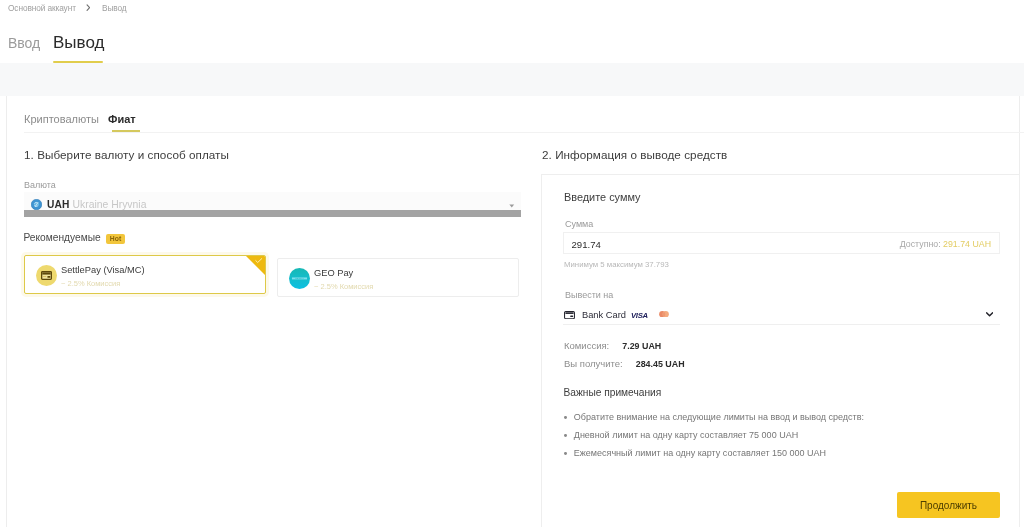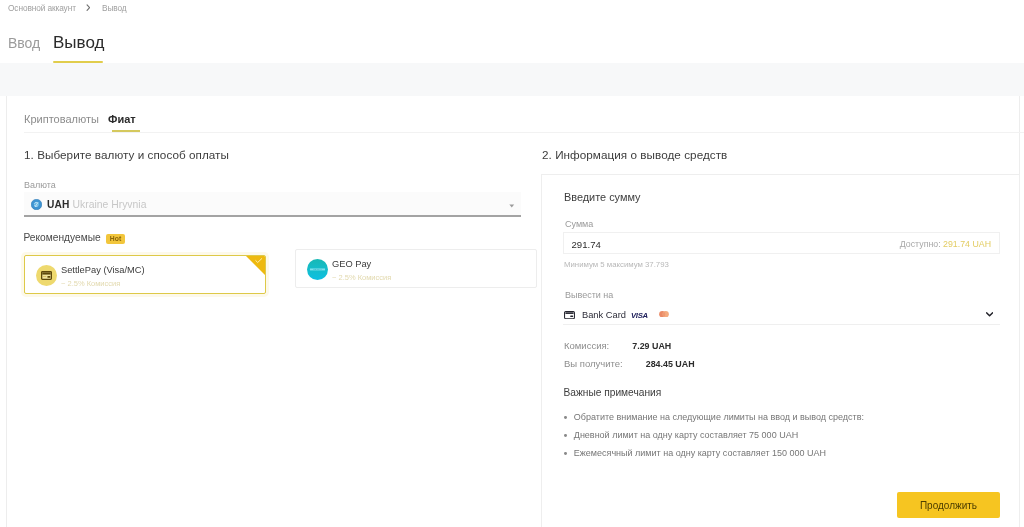--- a/index.html
+++ b/index.html
@@ -43,36 +43,36 @@
 
   .steptitle { position:absolute; font-size:11.7px; color:#3d3d3d; font-weight:500; letter-spacing:0.05px; }
   #step1 { left:24px; top:148px; }
   #step2 { left:542px; top:148px; }
 
   .fieldlabel { position:absolute; font-size:9px; color:#9a9a9a; }
 
   
   #curlabel { left:24px; top:180px; }
   .curselect { position:absolute; left:24px; top:192px; width:497px; height:25px; background:#fbfbfb;
-     border-bottom:2px solid #a3a3a3;text-align:center; }
+     border-bottom:7px solid #a3a3a3;text-align:center; }
   .curicon { position:absolute; left:7px; top:7px; line-height:0; }
   .curcode { position:absolute; left:23px; top:6.5px; font-size:10.2px; color:#2c2c2c; font-weight:bold; letter-spacing:0.1px; }
   .curname { position:absolute; left:48.5px; top:6.5px; font-size:10.4px; color:#c7c7c7; }
   .curcaret { position:absolute; left:485px; top:11px; line-height:0; }
 
   
   #reclabel { position:absolute; left:23.5px; top:232px; font-size:10.2px; color:#4a4a4a; }
   .hot { position:absolute; left:106px; top:234px; background:#f2c63c; color:#8a6508; font-size:6.8px;
      font-weight:bold; width:19px; height:9.5px; line-height:9.5px; text-align:center; border-radius:2px; letter-spacing:0.1px; }
 
   .pmcard { position:absolute; width:242px; height:39px; border:1px solid #ededed; border-radius:2px;
      background:#fff; overflow:hidden; }
   .pmcard.sel { border-color:#dec948; box-shadow:0 0 0 3px rgba(238,210,90,0.13); }
   #pm0 { left:24px; top:255px; }
-  #pm1 { left:277px; top:249px;margin-left:18px; }
+  #pm1 { left:277px; top:258px; }
   #pm2 { left:24px; top:304px; }
   .pmicon { position:absolute; left:11px; top:9px; line-height:0; }
   .pmname { position:absolute; left:36px; top:9px; font-size:9.3px; color:#3a3a3a; white-space:nowrap; }
   .pmfee { position:absolute; left:36px; top:23px; font-size:7.5px; color:#e2d9ae; white-space:nowrap; }
   .corner { position:absolute; top:0; right:0; width:0; height:0;
      border-top:19px solid #eeb90f; border-left:19px solid transparent; }
   .cornercheck { position:absolute; top:-17px; left:-10.5px; }
 
   
   .rcard { position:absolute; left:541px; top:174px; width:479px; height:353px;
@@ -91,21 +91,21 @@
   .wcardicon { position:absolute; left:1px; top:5.5px; line-height:0; }
   .wname { position:absolute; left:19px; top:5px; font-size:9.3px; color:#2c2c38; }
   .visa { position:absolute; left:68px; top:5.5px; line-height:0; }
   .mc { position:absolute; left:95.5px; top:5.5px; line-height:0; }
   .wcaret { position:absolute; left:423px; top:6.5px; line-height:0; }
 
   .feerow { position:absolute; left:564px; font-size:9.5px; white-space:nowrap; }
   #feerow { top:340px; }
   #recvrow { top:358px; }
   .feelbl { color:#8d8d8d; }
-  .feeval { color:#2c2c2c; font-weight:bold; margin-left:23px; font-size:8.9px; }
+  .feeval { color:#2c2c2c; font-weight:bold; margin-left:13px; font-size:8.9px; }
 
   #notestitle { position:absolute; left:563.5px; top:387px; font-size:10.2px; color:#3d3d3d; font-weight:normal; }
   .notes { position:absolute; left:564px; top:408px; list-style:none; }
   .notes li { position:relative; padding-left:9.8px; font-size:9px; color:#767676; height:18.2px; line-height:18.2px; white-space:nowrap; }
   .notes li::before { content:""; position:absolute; left:0px; top:7.8px; width:2.8px; height:2.8px;
      border-radius:50%; background:#8a8a8a; }
 
   .btn { position:absolute; left:897px; top:492px; width:103px; height:26px; background:#f6c521;
      border:none; border-radius:2px; color:#4b3d00; font-size:10px; cursor:pointer;
      font-family:"Liberation Sans", sans-serif; }

